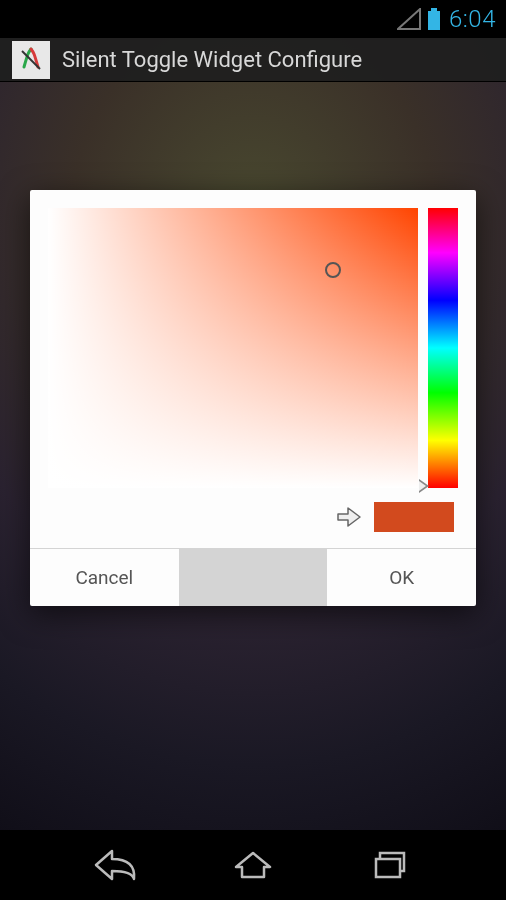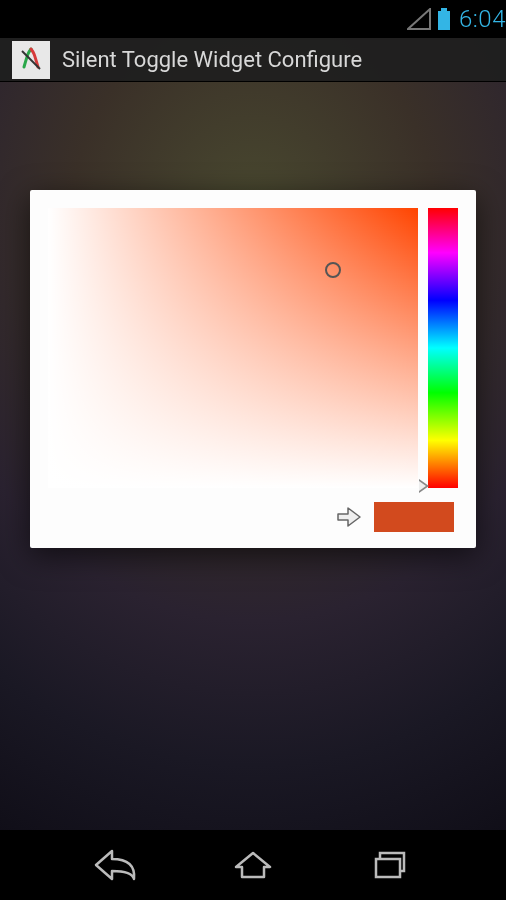--- a/index.html
+++ b/index.html
@@ -11,20 +11,21 @@
     color: #333;
   }
 
   
   .status-bar {
     height: 38px;
     background: #000;
     display: flex;
     justify-content: flex-end;
     align-items: center;
+    padding-right: 10px;
     gap: 6px;
   }
   .status-signal svg, .status-battery svg { display:block; }
   .status-time {
     color: #33b5e5;
     font-size: 24px;
     font-weight: 300;
     letter-spacing: 0.5px;
     margin-left: 2px;
   }
@@ -194,20 +195,25 @@
     </div>
     <div class="preview-row">
       <span class="arrow-icon">
         <svg width="26" height="22" viewBox="0 0 26 22">
           <path d="M2 8 L12 8 L12 2 L24 11 L12 20 L12 14 L2 14 Z" fill="#eee" stroke="#666" stroke-width="1.5" stroke-linejoin="round"></path>
         </svg>
       </span>
       <div class="color-preview" style="background: rgb(210, 74, 30);"></div>
     </div>
   </div>
+  <div class="dialog-buttons">
+    <div>Cancel</div>
+    <div class="btn-divider"></div>
+    <div>OK</div>
+  </div>
 </div>
 
 <div class="nav-bar">
   <div class="nav-btn">
     <svg width="46" height="36" viewBox="0 0 46 36">
       <path d="M20 4 L4 18 L20 32 L20 24 Q40 24 42 32 Q44 12 20 12 Z" fill="none" stroke="#bbb" stroke-width="2.5" stroke-linejoin="round"></path>
     </svg>
   </div>
   <div class="nav-btn">
     <svg width="46" height="36" viewBox="0 0 46 36">

